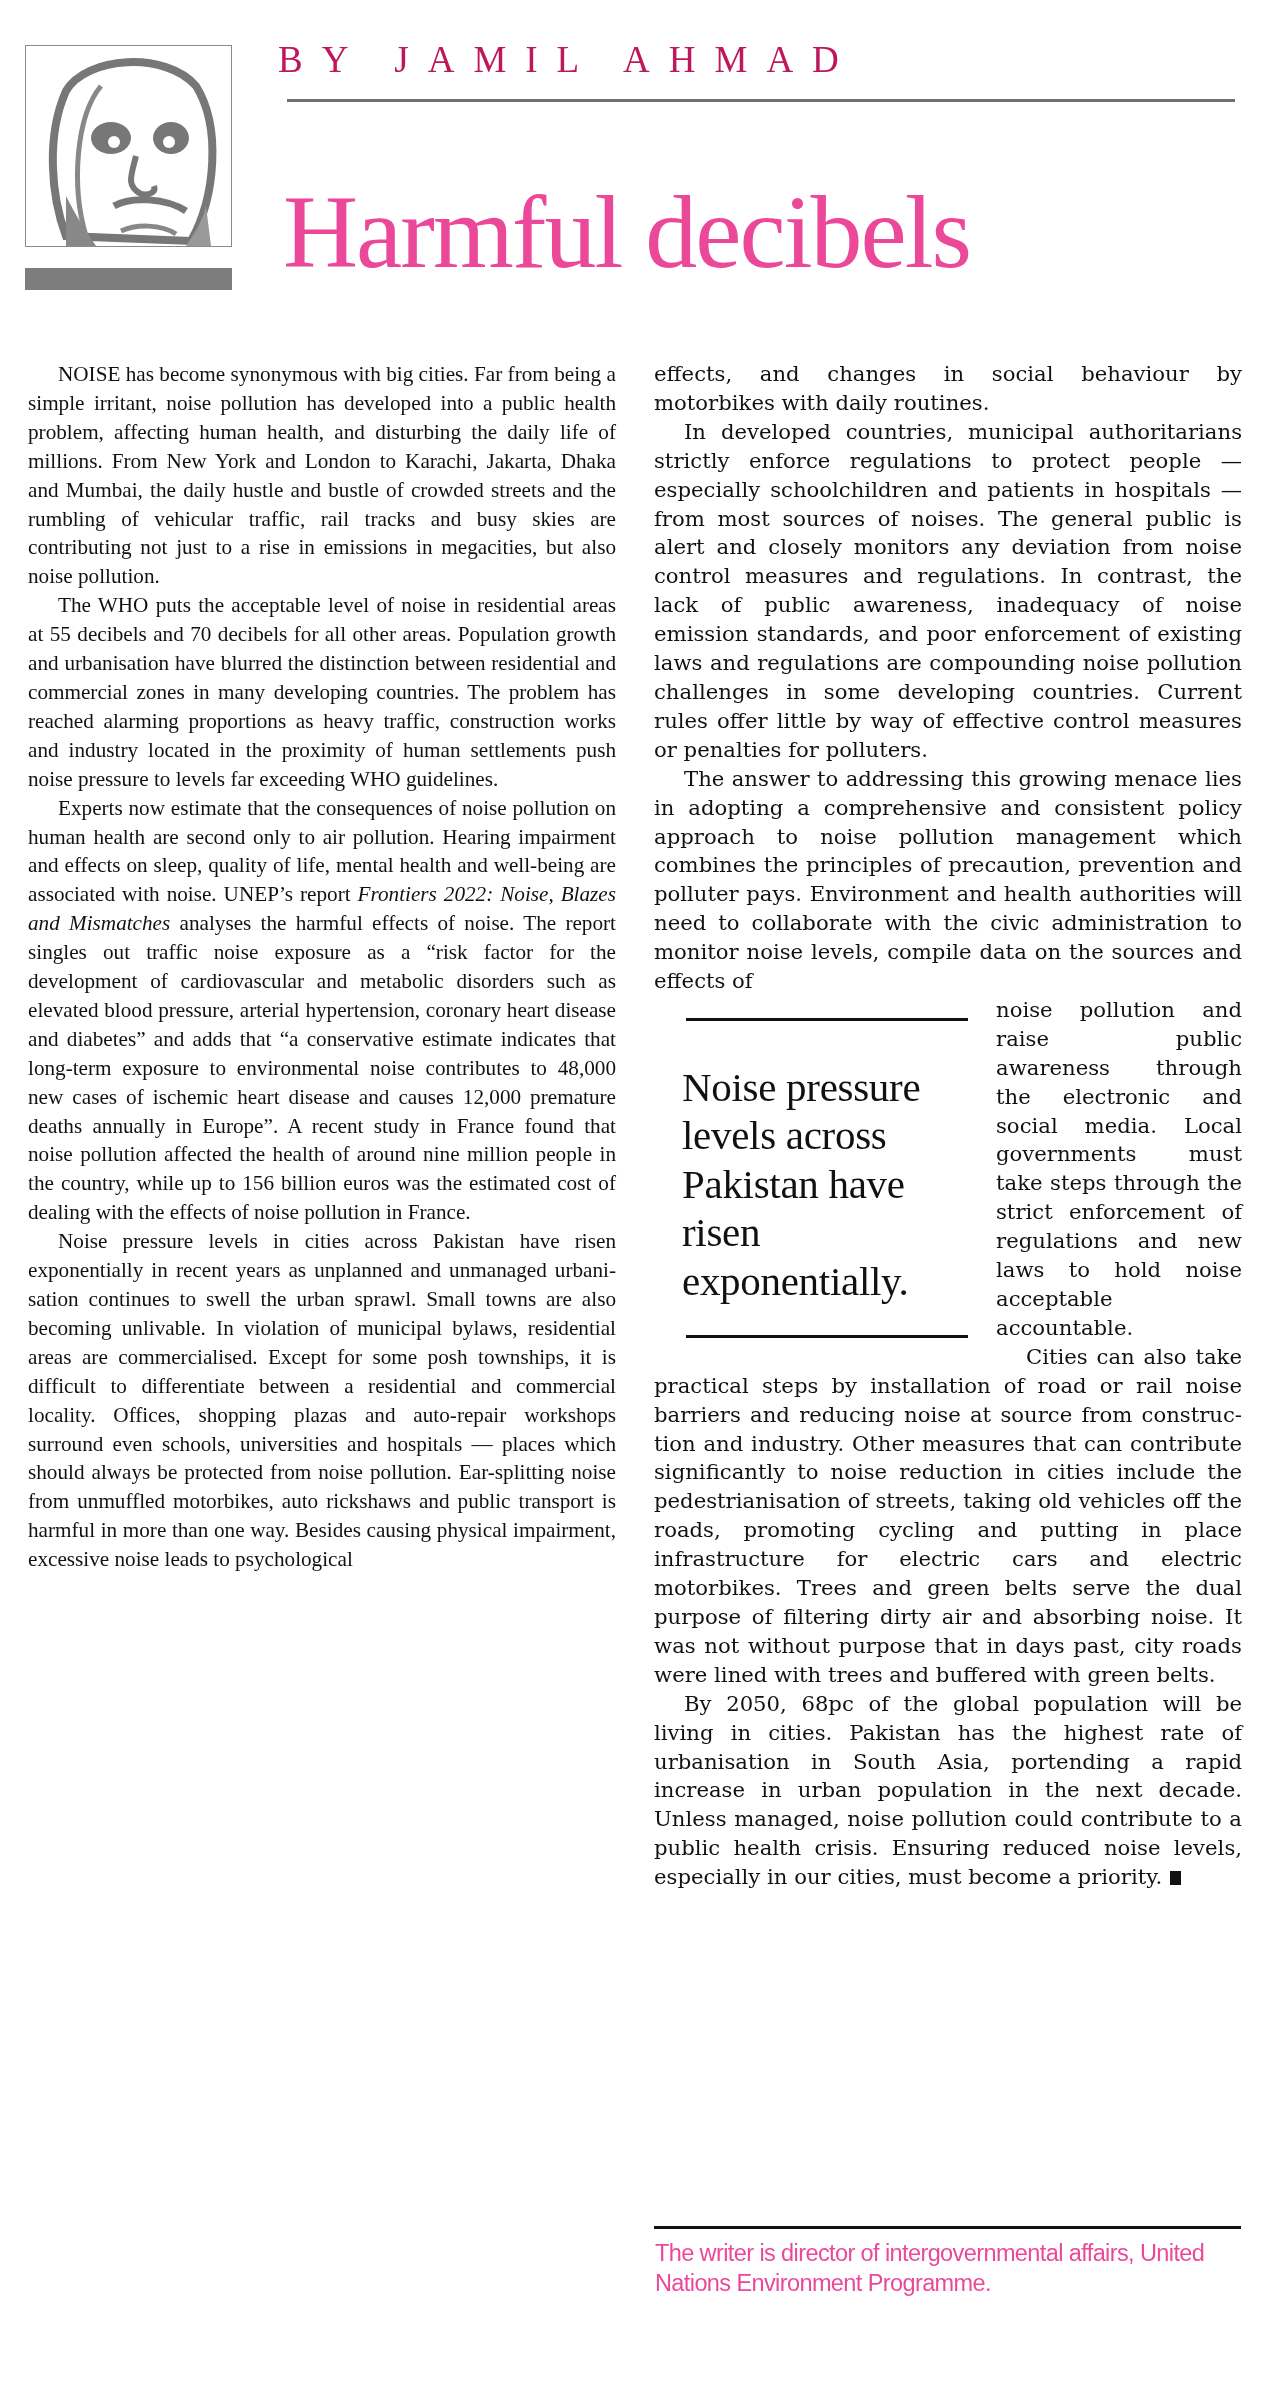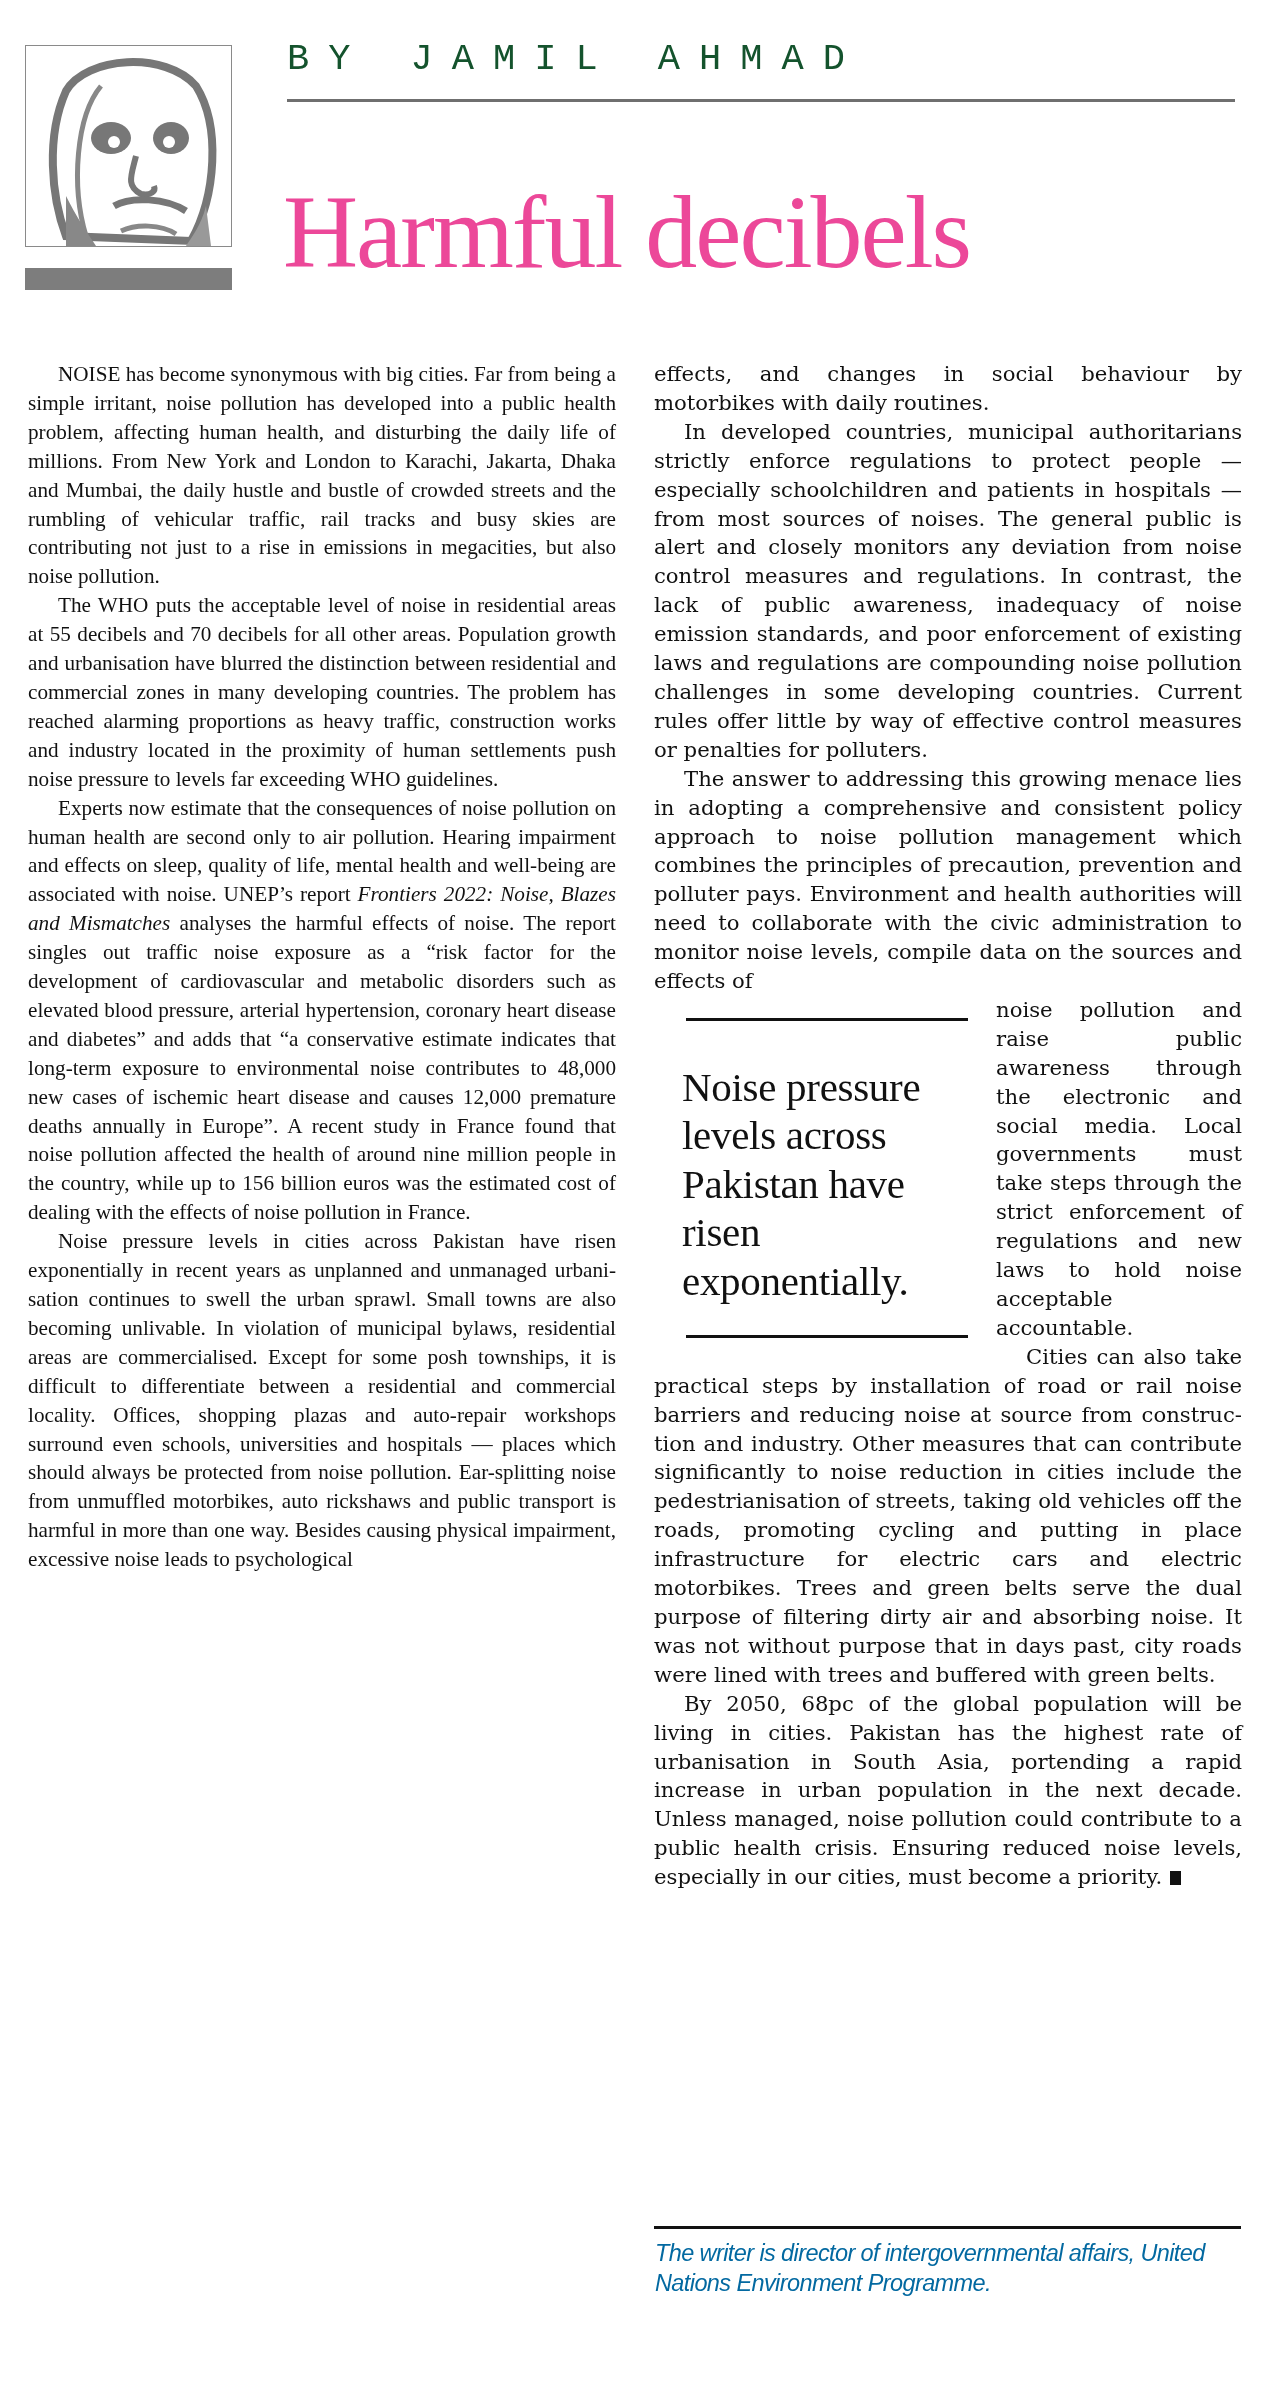--- a/index.html
+++ b/index.html
@@ -4,22 +4,22 @@
 <style>
   html, body { margin: 0; padding: 0; background: #ffffff; }
   body { width: 1268px; height: 2384px; overflow: hidden; position: relative; color: #111; }
   .page { position: absolute; left: 0; top: 0; width: 1268px; height: 2384px; }
 
   
   .portrait { position: absolute; left: 25px; top: 45px; width: 205px; height: 200px;
     border: 1px solid #8a8a8a; background: #fff; overflow: hidden; }
   .portrait svg { width: 100%; height: 100%; display: block; }
   .portrait-bar { position: absolute; left: 25px; top: 268px; width: 207px; height: 22px; background: #7d7d7d; }
-  .byline { position: absolute; left: 287px; top: 38px; font-family: Liberation Mono, monospace;
-    font-size: 37px; letter-spacing: 19px; color: #14532d; font-weight: normal; }
+  .byline { position: absolute; left: 278px; top: 38px; font-family: Liberation Serif, serif;
+    font-size: 37px; letter-spacing: 19px; color: #be185d; font-weight: normal; }
   .byline-rule { position: absolute; left: 287px; top: 99px; width: 948px; height: 3px; background: #6f6f6f; }
   .headline { position: absolute; left: 283px; top: 180px; font-family: "Liberation Serif", serif;
     font-size: 104px; line-height: 1; letter-spacing: -2px; color: #ec4899; white-space: nowrap; }
 
   
   .col { position: absolute; top: 360px; width: 588px; font-family: "DejaVu Serif", serif;
     font-size: 21.2px; line-height: 28.9px; text-align: justify; color: #111; hyphens: manual; }
   .col1 { left: 28px; font-family: Liberation Serif, serif; }
   .col2 { left: 654px; }
   .col p { margin: 0; text-indent: 30px; }
@@ -29,21 +29,21 @@
   
   .pullquote { float: left; width: 300px; margin: 22px 30px 6px 12px; padding: 0; }
   .pq-rule { height: 3px; background: #111; width: 282px; margin-left: 20px; }
   .pq-text { font-family: "Liberation Serif", serif; font-size: 41px; line-height: 48.5px;
     color: #111; padding: 42px 0 30px 16px; text-align: left; letter-spacing: -0.3px; }
   .end-mark { display: inline-block; width: 11px; height: 14px; background: #111; margin-left: 8px; vertical-align: -1px; }
 
   
   .note-rule { position: absolute; left: 654px; top: 2226px; width: 587px; height: 3px; background: #111; }
   .note { position: absolute; left: 655px; top: 2238px; width: 560px; font-family: "Liberation Sans", sans-serif;
-    font-style: italic; font-size: 23.5px; line-height: 30px; color: #0369a1; letter-spacing: -0.6px; }
+    font-size: 23.5px; line-height: 30px; color: #ec4899; letter-spacing: -0.6px; }
 </style>
 </head>
 <body>
 
 <div class="page">
 
   <div class="portrait">
     <svg viewBox="0 0 205 200" xmlns="http://www.w3.org/2000/svg">
       <rect width="205" height="200" fill="#ffffff"></rect>
       <path d="M40 190 C25 150 20 90 40 45 C60 10 140 5 170 40 C195 80 190 150 165 195 Z" fill="none" stroke="#777" stroke-width="8"></path>

